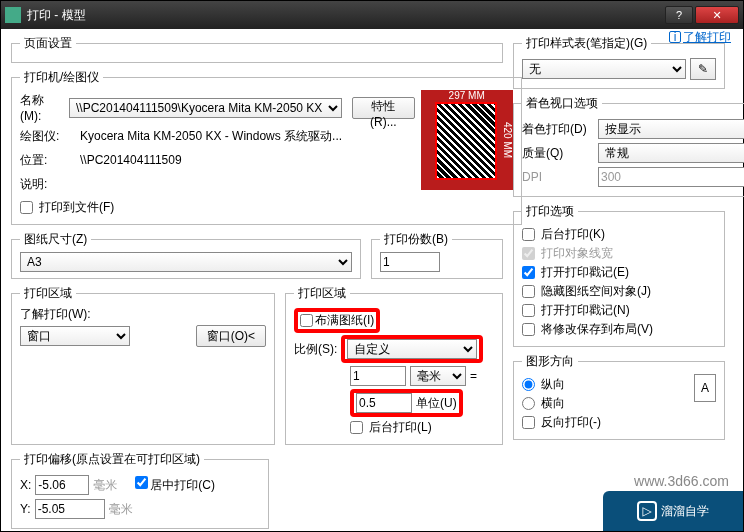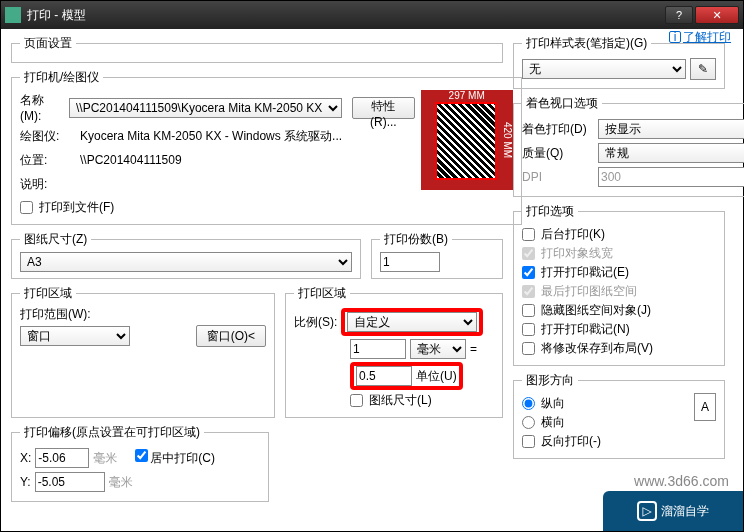--- a/index.html
+++ b/index.html
@@ -106,48 +106,54 @@
           </fieldset>
           <fieldset style="width:132px">
             <legend>打印份数(B)</legend>
             <input type="text" style="width: 60px;" value="1">
           </fieldset>
         </div>
 
         <div class="twocol">
           <fieldset style="flex:1">
             <legend>打印区域</legend>
-            <div>打印范围(W):</div>
+            <div>了解打印(W):</div>
             <div class="row">
               <select style="width:110px"><option>窗口</option></select>
               <button class="btn" style="margin-left:auto">窗口(O)&lt;</button>
             </div>
           </fieldset>
           <fieldset style="width:218px">
             <legend>打印区域</legend>
+            <div class="row">
+                <span class="redbox">
+                  <input type="checkbox" style="">
+                  <span>布满图纸(I)</span>
+                </span>
+              </div>
             <div class="row">
               <span>比例(S):</span>
               <span class="redbox">
                   <select style="width:130px"><option>自定义</option></select>
                 </span>
             </div>
             <div class="row" style="padding-left:56px">
               <input type="text" style="width: 56px;" value="1">
               <select style="width:56px"><option>毫米</option></select>
               <span>=</span>
             </div>
             <div class="row" style="padding-left:56px">
               <span class="redbox">
                 <input type="text" style="width: 56px;" value="0.5">
                 <span style="margin-left:4px">单位(U)</span>
               </span>
             </div>
             <div class="chk" style="padding-left:56px">
                 <input type="checkbox" style="">
-                <span>图纸尺寸(L)</span>
+                <span>后台打印(L)</span>
               </div>
           </fieldset>
         </div>
 
         <fieldset style="width:258px">
           <legend>打印偏移(原点设置在可打印区域)</legend>
           <div class="row">
             <span>X:</span>
             <input type="text" style="width: 54px;" value="-5.06">
             <span class="disabled">毫米</span>
@@ -196,24 +202,20 @@
                 <input type="checkbox" style="">
                 <span>后台打印(K)</span>
               </div>
               <div class="chk disabled">
                 <input type="checkbox" disabled="" checked="" style="">
                 <span>打印对象线宽</span>
               </div>
               <div class="chk">
                 <input type="checkbox" checked="" style="">
                 <span>打开打印戳记(E)</span>
-              </div>
-              <div class="chk disabled">
-                <input type="checkbox" disabled="" checked="" style="">
-                <span>最后打印图纸空间</span>
               </div>
               <div class="chk">
                 <input type="checkbox" style="">
                 <span>隐藏图纸空间对象(J)</span>
               </div>
               <div class="chk">
                 <input type="checkbox" style="">
                 <span>打开打印戳记(N)</span>
               </div>
               <div class="chk">

